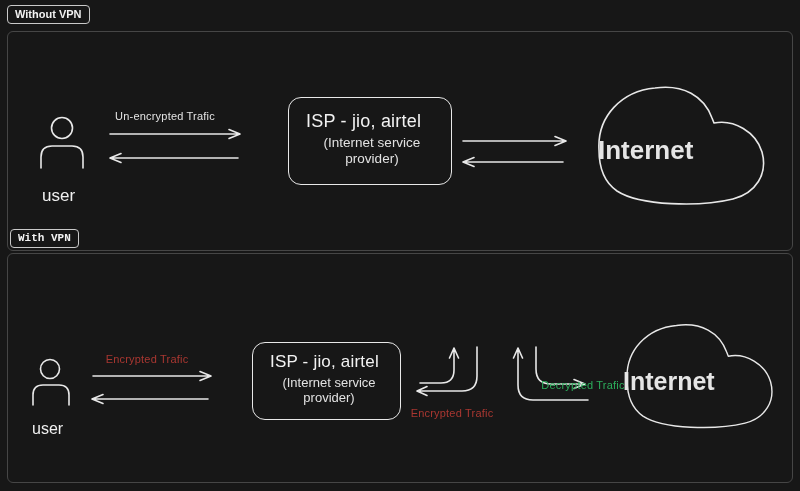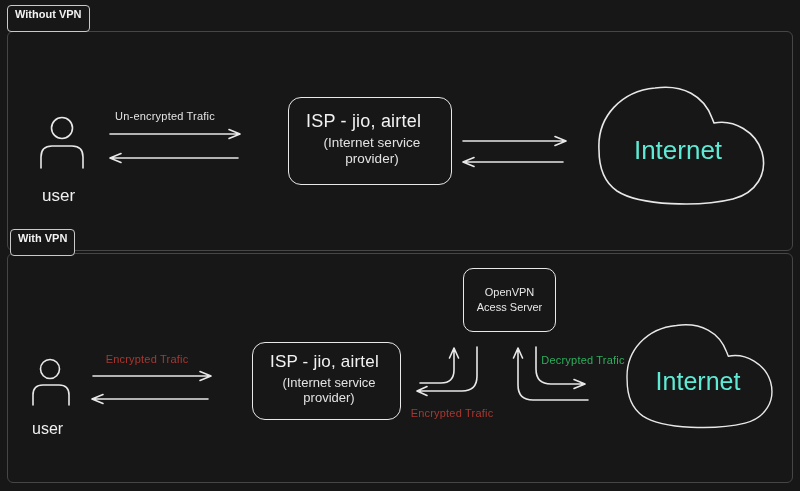--- a/index.html
+++ b/index.html
@@ -12,26 +12,26 @@
   .panel{
     position:absolute;left:7px;width:784px;
     border:1px solid #464646;border-radius:6px;
     background:transparent;
   }
   .panel.top{top:31px;height:218px;}
   .panel.bottom{top:253px;height:228px;}
   .tag{
     position:absolute;
     border:1px solid #c9c9c9;border-radius:4px;
-    padding:2px 7px 11px 7px;
+    padding:2px 7px 3px 7px;
     font-size:11px;font-weight:700;color:#f2f2f2;
     background:#171717;white-space:nowrap;
   }
   .tag.without{left:7px;top:5px;}
-  .tag.with{left:10px;top:229px;}
+  .tag.with{left:10px;top:229px;font-family:Liberation Mono, monospace;}
   svg.layer{position:absolute;left:0;top:0;}
   .node-box{
     position:absolute;
     border:1.5px solid #e8e8e8;border-radius:13px;
     background:transparent;box-sizing:border-box;margin-left:13px;
   }
   .isp-top{left:275px;top:97px;width:164px;height:88px;padding:13px 0 0 17px;}
   .isp-bottom{left:239px;top:342px;width:149px;height:78px;padding:9px 0 0 17px;}
   .isp-title{font-size:18px;color:#f2f2f2;letter-spacing:.2px;}
   .isp-sub{font-size:13.5px;line-height:1.18;color:#e2e2e2;width:132px;margin-top:3px;text-align:center;}
@@ -47,21 +47,21 @@
     width:130px;text-align:center;color:#e4e4e4;white-space:nowrap;
   }
   .lbl-unencrypted{left:100px;top:110px;}
   .lbl-encrypted1{left:82px;top:353px;}
   .lbl-encrypted2{left:387px;top:407px;}
   .lbl-decrypted{left:518px;top:354px;}
   .user-label{position:absolute;font-size:17px;font-weight:400;color:#f0f0f0;}
   .user-label.top{left:42px;top:186px;}
   .user-label.bottom{left:32px;top:420px;font-size:16px;}
   .cloud-label{
-    position:absolute;text-align:center;color:#5eead4;font-weight:400;
+    position:absolute;color:#e5e5e5;font-weight:700;
   }
   .cloud-label.top{left:598px;top:135px;width:160px;font-size:26px;}
   .cloud-label.bottom{left:623px;top:367px;width:150px;font-size:25px;}
 </style>
 </head>
 <body>
 
 <div class="canvas">
 
   <div class="panel top"></div>
@@ -111,29 +111,25 @@
   <div class="node-box isp-top">
     <div class="isp-title">ISP - jio, airtel</div>
     <div class="isp-sub">(Internet service provider)</div>
   </div>
 
   <div class="node-box isp-bottom">
     <div class="isp-title">ISP - jio, airtel</div>
     <div class="isp-sub">(Internet service provider)</div>
   </div>
 
-  <div class="node-box vpn-box">
-    <div>OpenVPN</div>
-    <div>Acess Server</div>
-  </div>
 
   <div class="flow-label lbl-unencrypted">Un-encrypted Trafic</div>
   <div class="flow-label lbl-encrypted1" style="color: rgb(169, 55, 49);">Encrypted Trafic</div>
   <div class="flow-label lbl-encrypted2" style="color: rgb(169, 55, 49);">Encrypted Trafic</div>
-  <div class="flow-label lbl-decrypted" style="color: rgb(44, 174, 92);">Decrypted Trafic</div>
+  <div class="flow-label lbl-decrypted" style="color: rgb(44, 174, 92); margin-top: 25px;">Decrypted Trafic</div>
 
   <div class="user-label top">user</div>
   <div class="user-label bottom">user</div>
 
   <div class="cloud-label top">Internet</div>
   <div class="cloud-label bottom">Internet</div>
 
 </div>
 
 </body></html>

